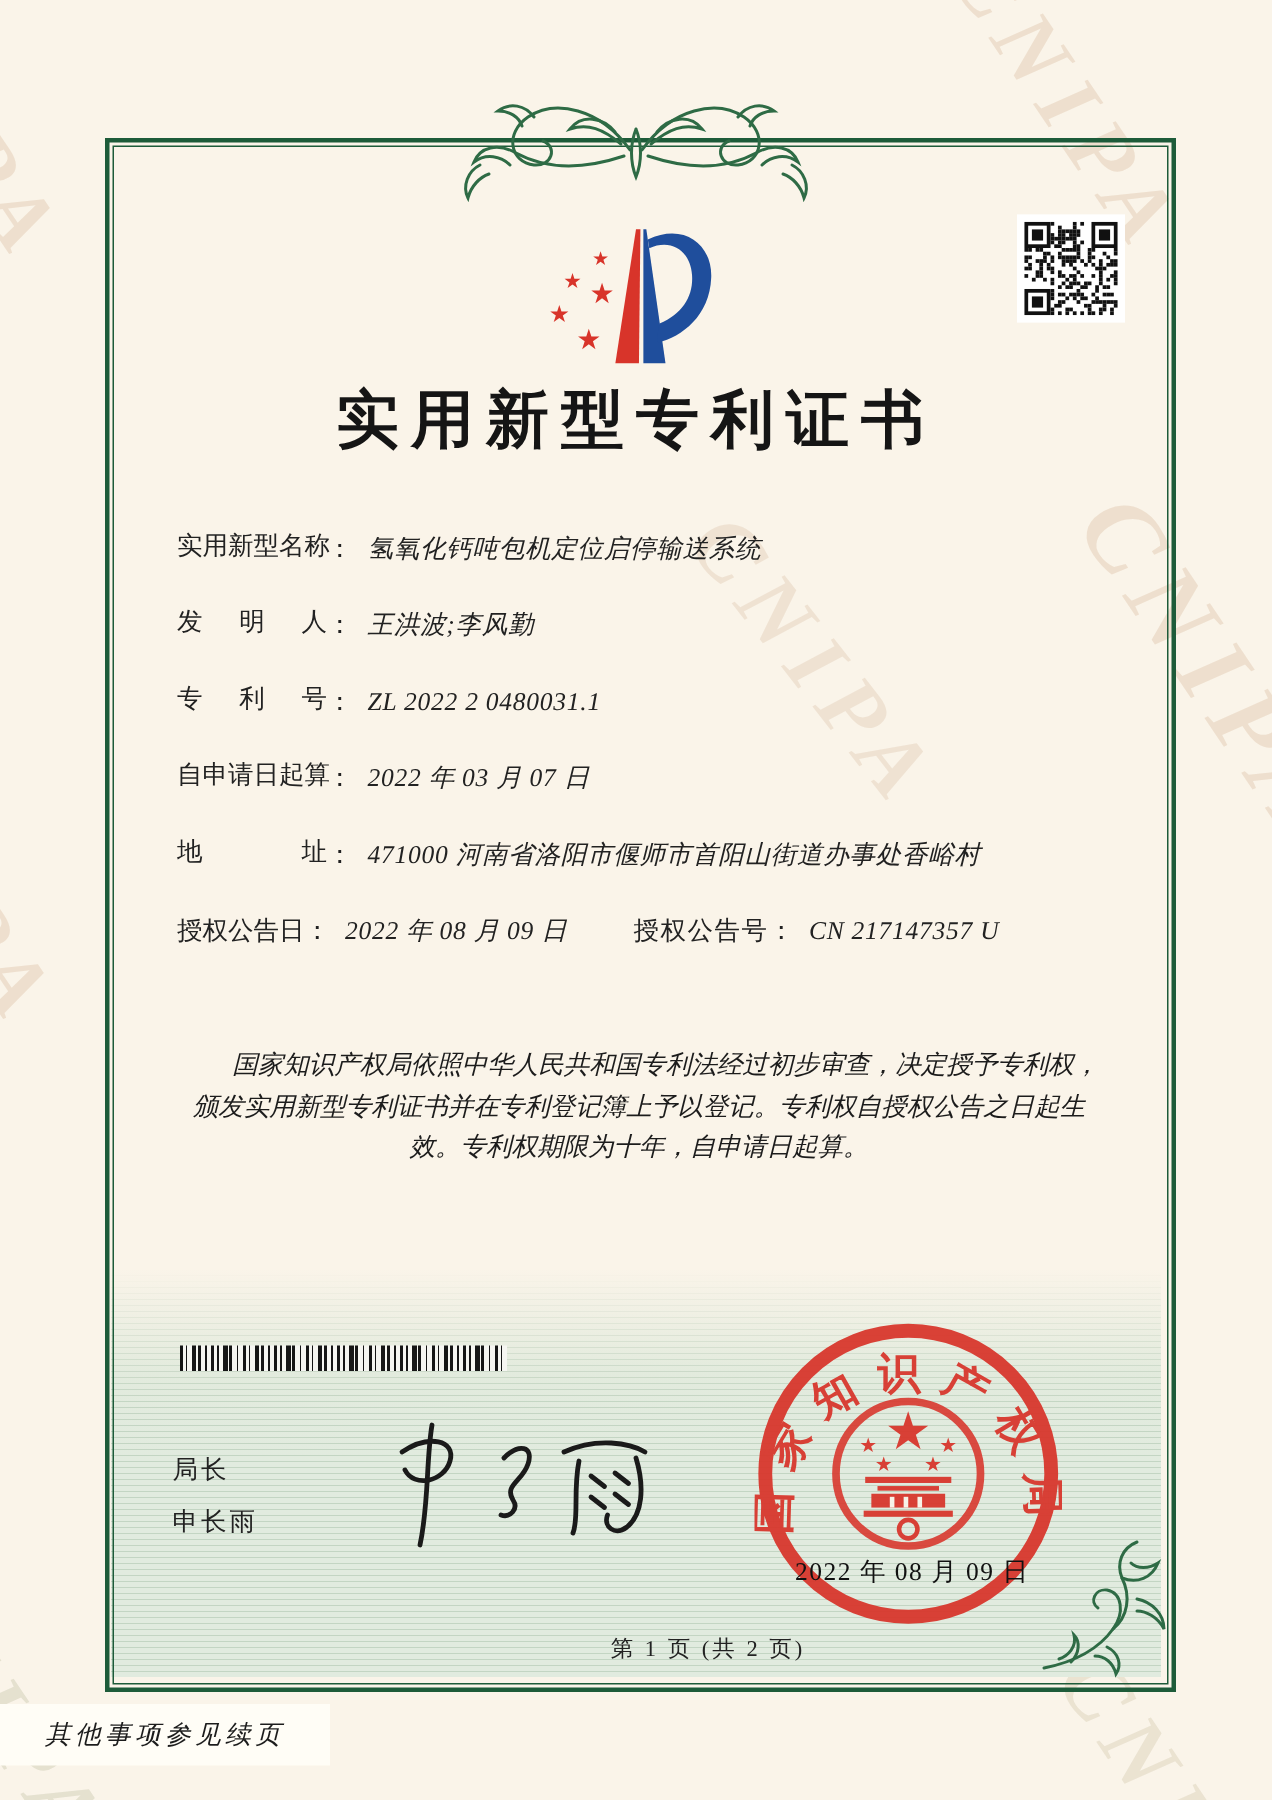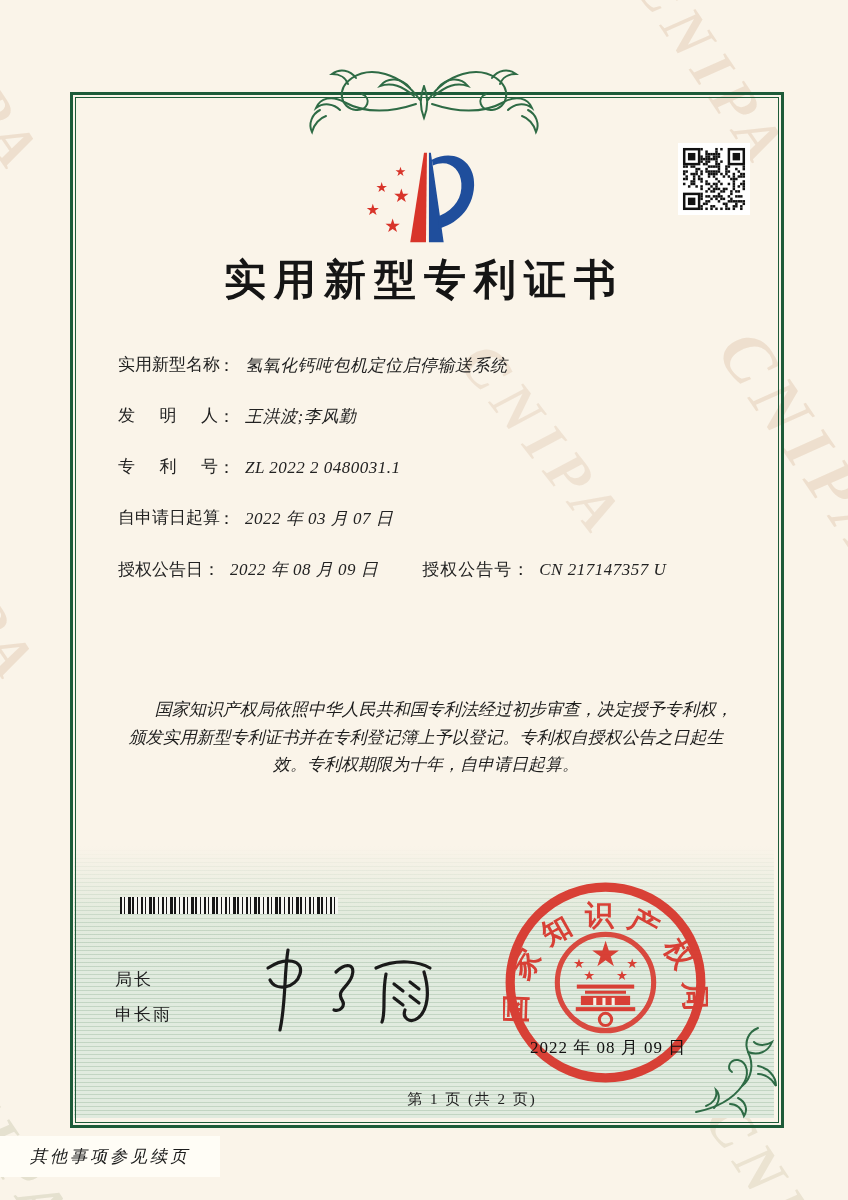--- a/index.html
+++ b/index.html
@@ -420,20 +420,23 @@
     <div class="row">
       <span class="lbl">发明人</span><span class="colon">：</span><span class="val">王洪波;李风勤</span>
     </div>
     <div class="row">
       <span class="lbl">专利号</span><span class="colon">：</span><span class="val">ZL 2022 2 0480031.1</span>
     </div>
     <div class="row">
       <span class="lbl">自申请日起算</span><span class="colon">：</span><span class="val">2022 年 03 月 07 日</span>
     </div>
     <div class="row">
+      <span class="lbl">地址</span><span class="colon">：</span><span class="val">471000 河南省洛阳市偃师市首阳山街道办事处香峪村</span>
+    </div>
+    <div class="row">
       <span>授权公告日</span><span class="colon">：</span><span class="val">2022 年 08 月 09 日</span><span class="grant-col2"><span class="lbl2">授权公告号</span><span class="colon">：</span><span class="val">CN 217147357 U</span></span>
     </div>
   </div>
 
   <div class="paras">
     <p>国家知识产权局依照中华人民共和国专利法经过初步审查，决定授予专利权，颁发实用新型专利证书并在专利登记簿上予以登记。专利权自授权公告之日起生效。专利权期限为十年，自申请日起算。</p>
   </div>
 
   <div class="barcode"></div>
 

